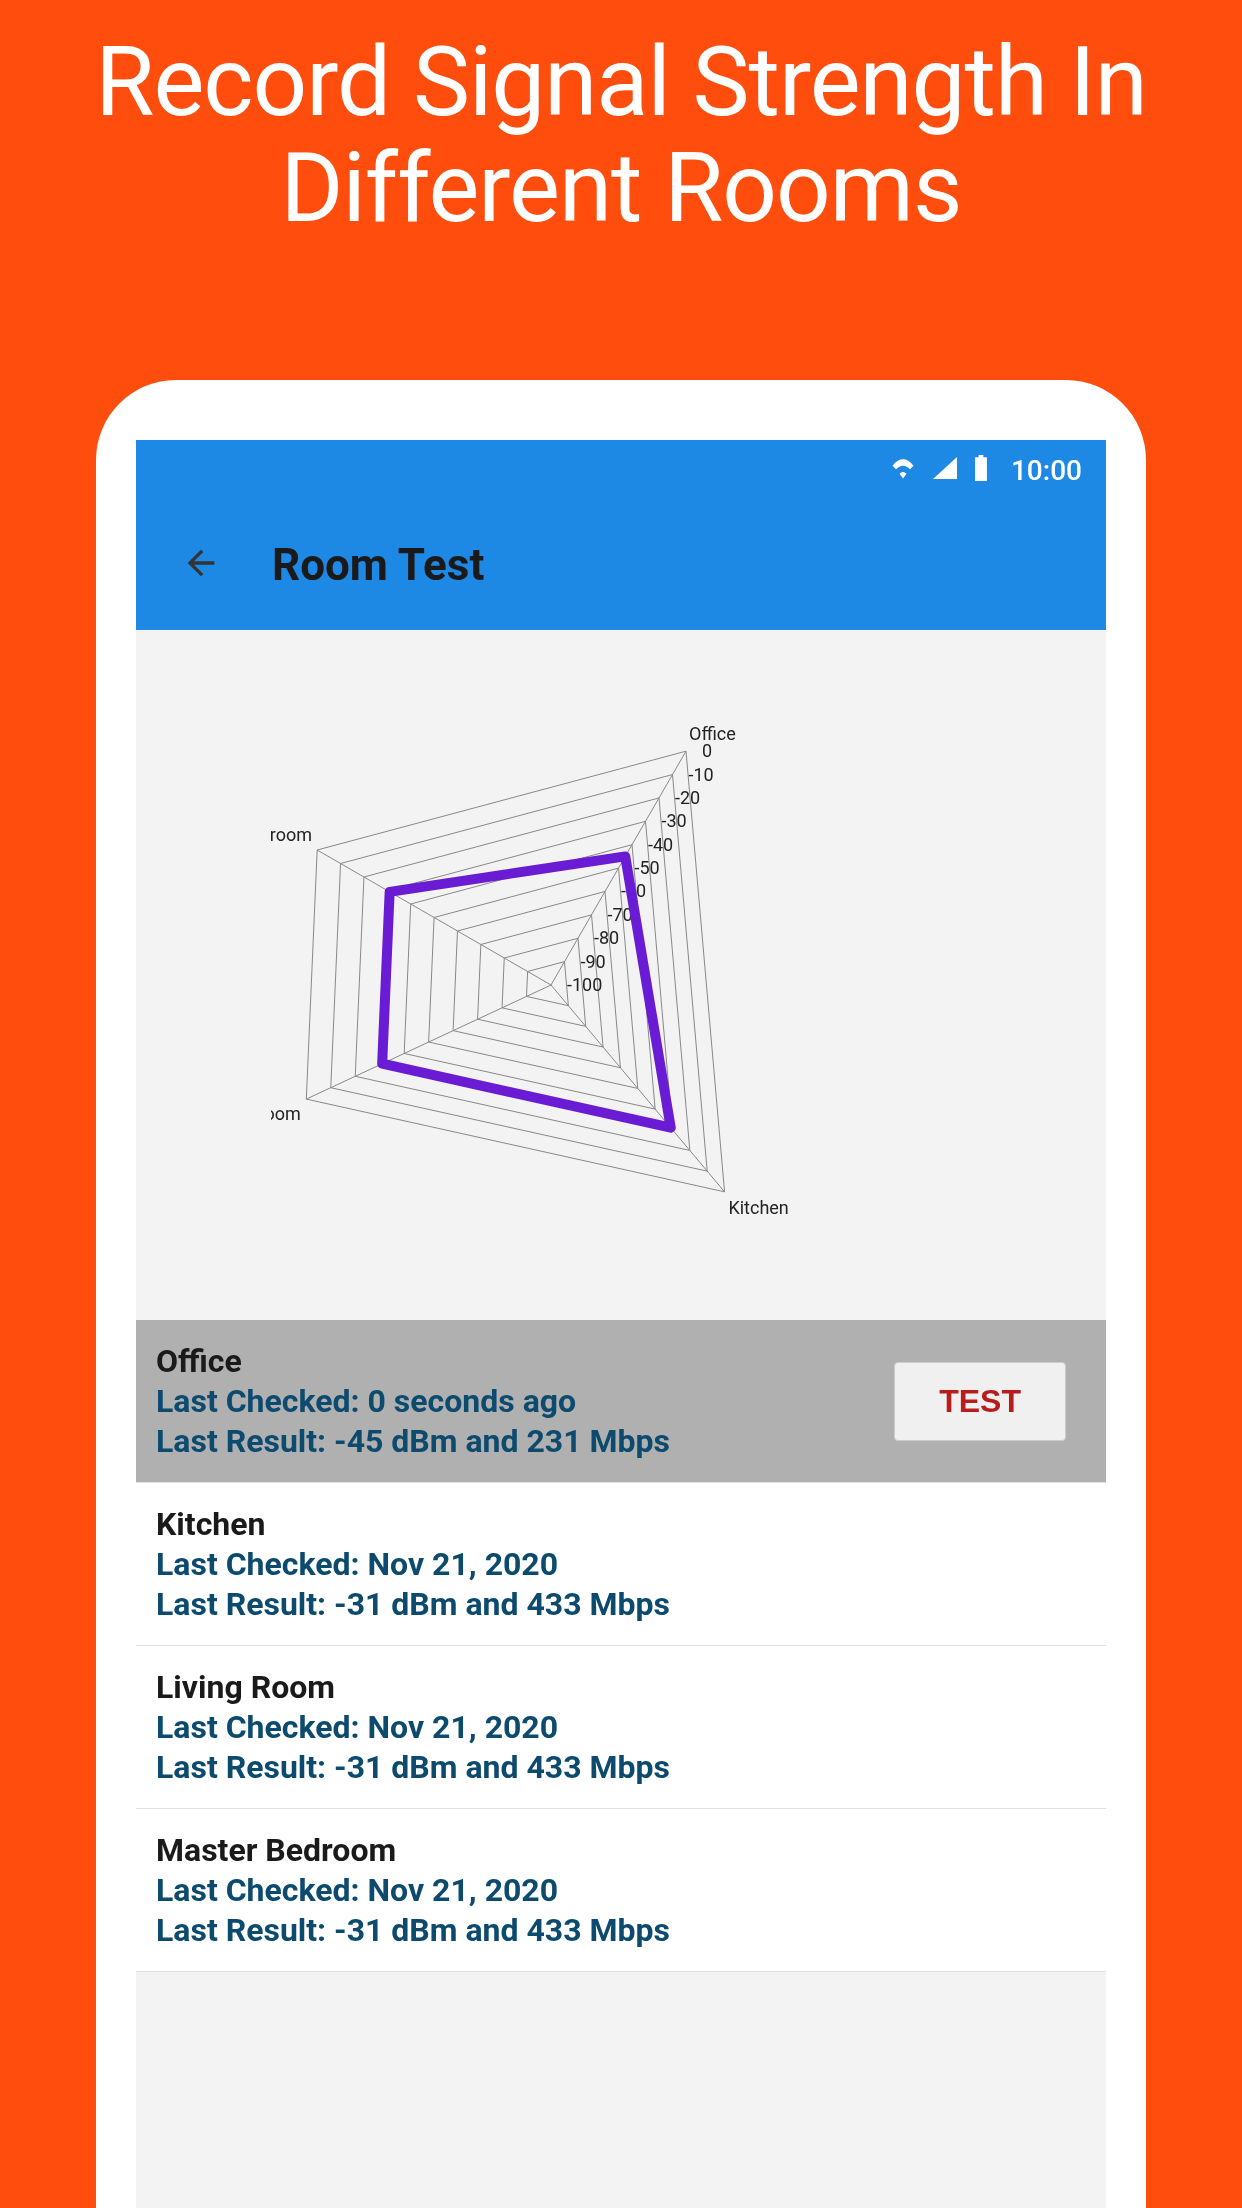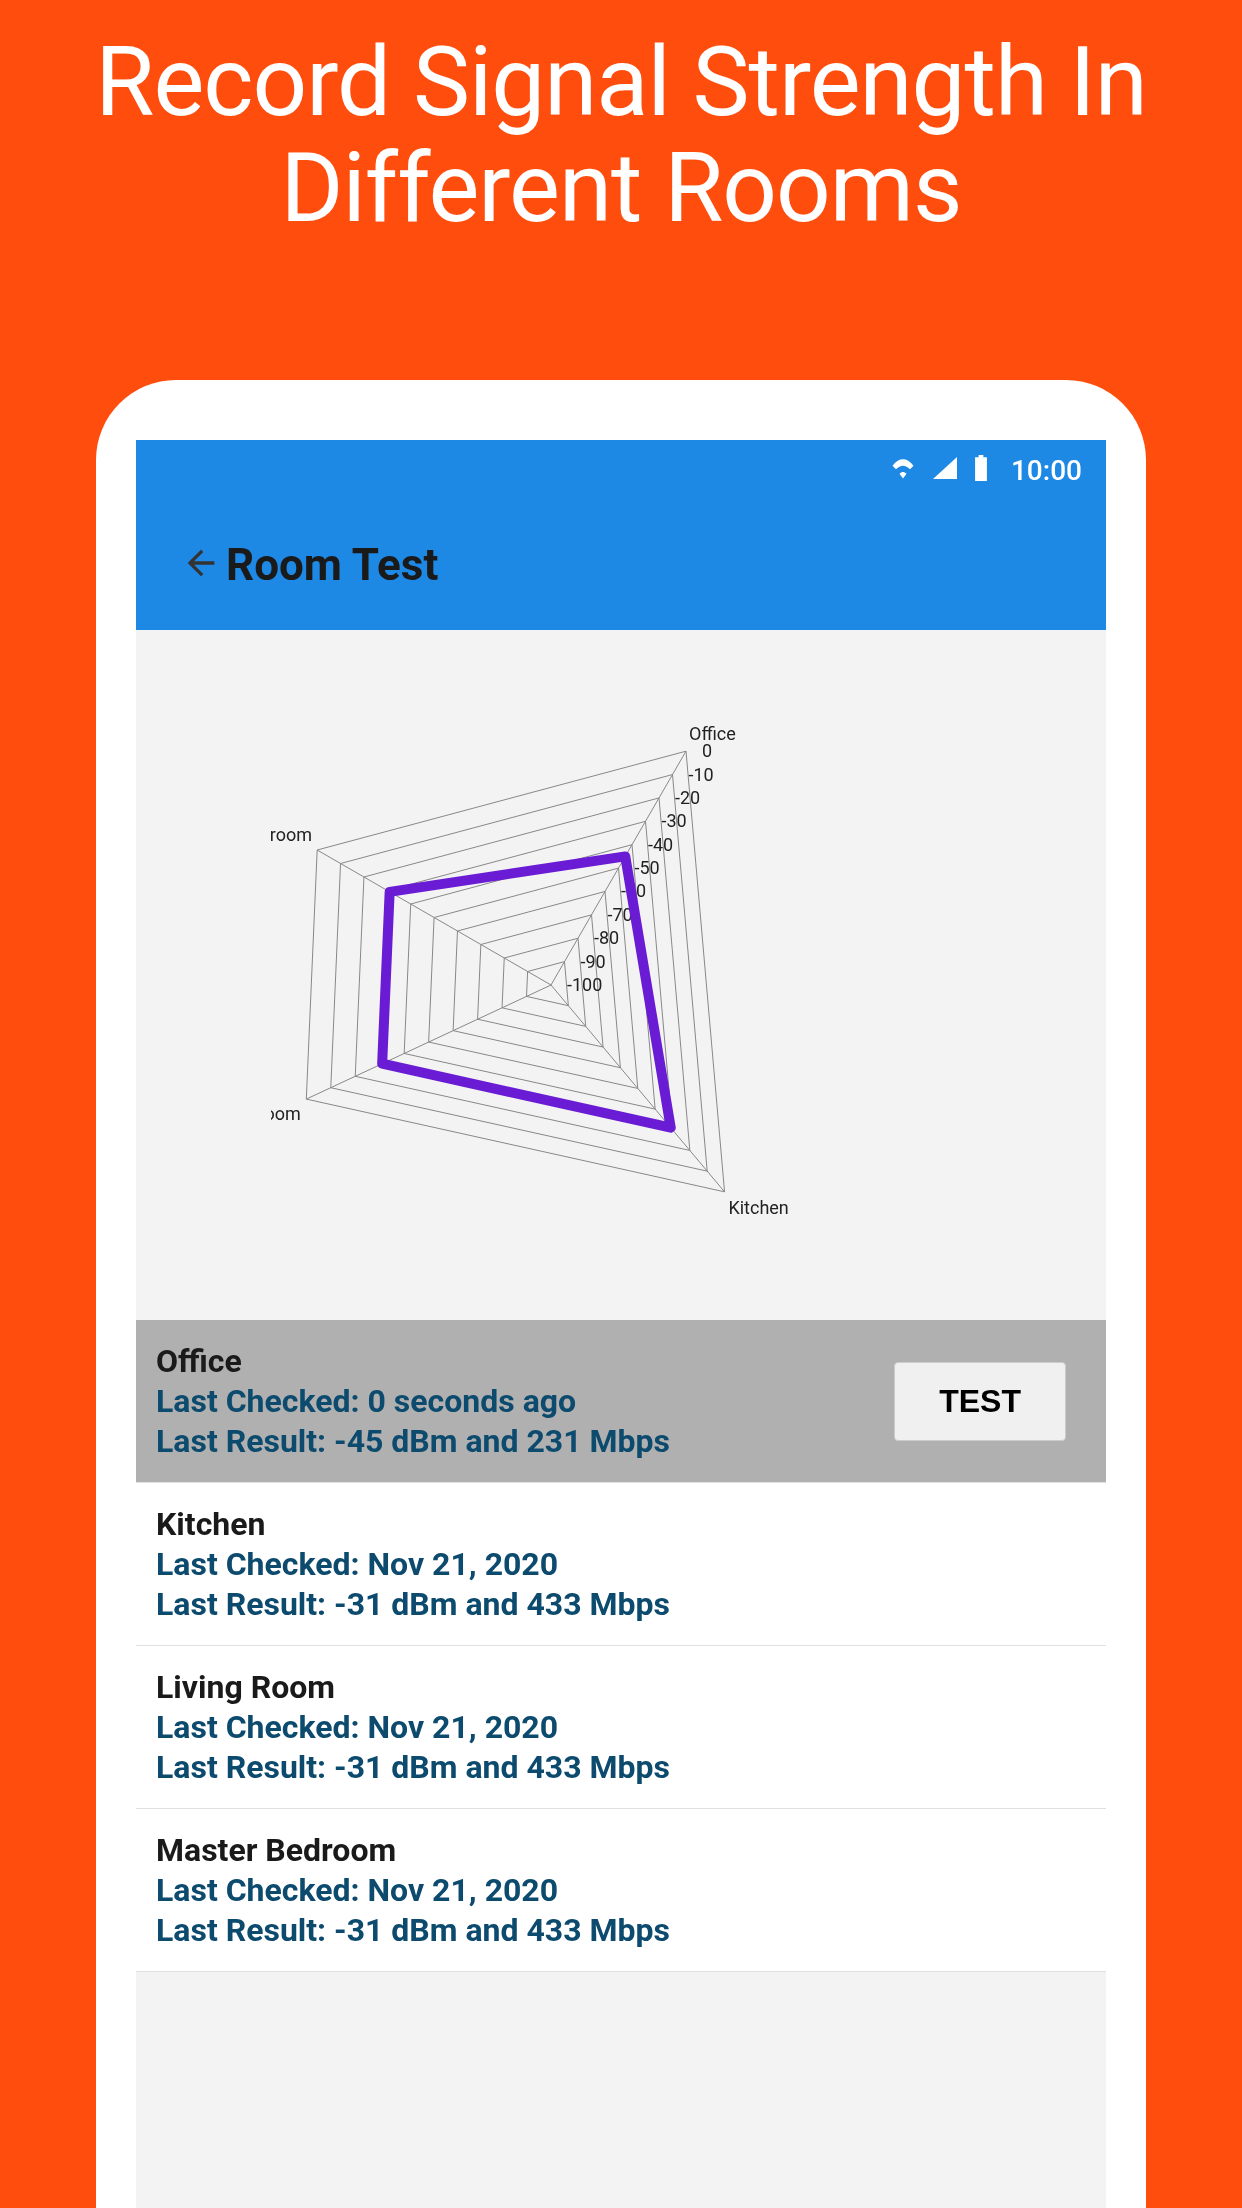--- a/index.html
+++ b/index.html
@@ -49,20 +49,21 @@
       gap: 16px;
       color: #fff;
     }
     .status-bar .time { font-size: 28px; font-weight: 500; margin-left: 6px; }
     .status-bar svg { fill: #fff; }
     .app-bar {
       background: #1e88e5;
       height: 130px;
       display: flex;
       align-items: center;
+      gap: 46px;
       padding: 0 40px;
     }
     .back-btn {
       width: 50px; height: 50px;
       display: flex; align-items: center; justify-content: center;
       cursor: pointer;
     }
     .app-title {
       color: #1a1a1a;
       font-size: 44px;
@@ -91,21 +92,21 @@
     }
     .item-texts { display: flex; flex-direction: column; gap: 2px; }
     .item-title { font-size: 32px; font-weight: 700; color: #1a1a1a; }
     .item-line { font-size: 32px; font-weight: 700; color: #0c4a6e; }
     .test-btn {
       background: #f0f0f0;
       border: 1px solid #ccc;
       padding: 20px 44px;
       font-size: 32px;
       font-weight: 700;
-      color: #000000;
+      color: #b91c1c;
       border-radius: 4px;
       cursor: pointer;
       margin-right: 20px;
     }
   </style>
 </head>
 <body>
 
 <div class="promo-title">Record Signal Strength In Different Rooms</div>
 

